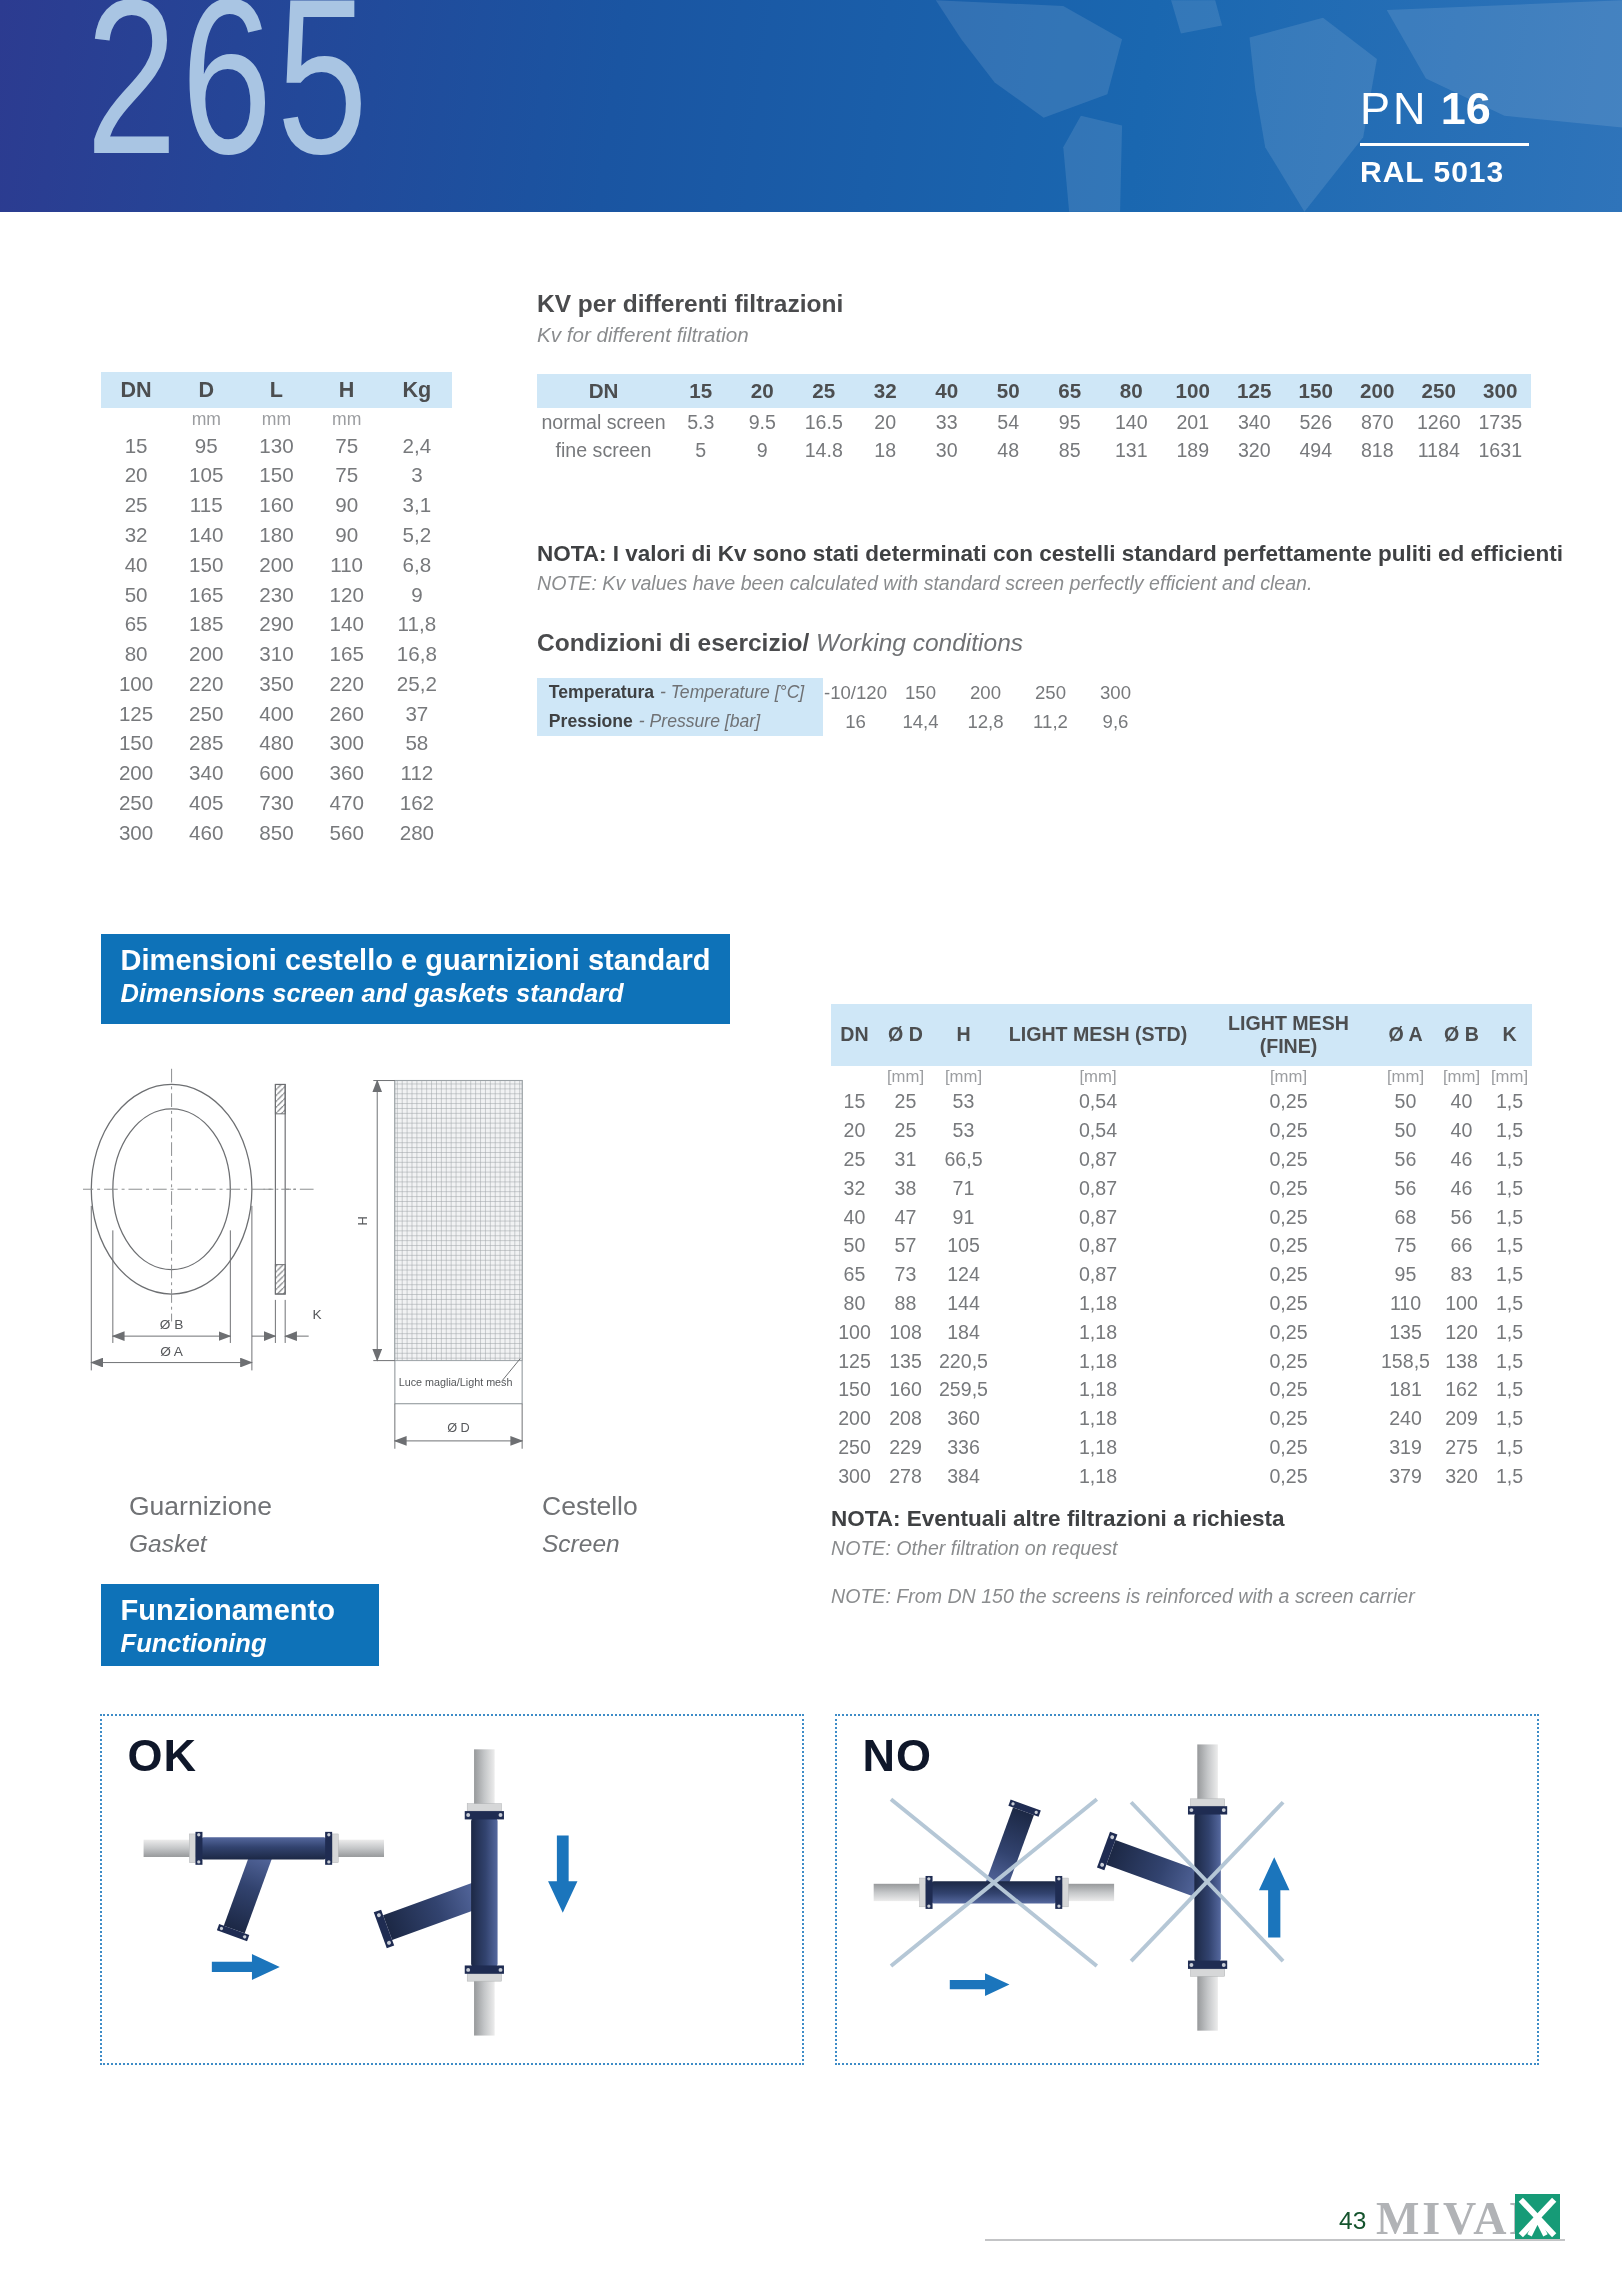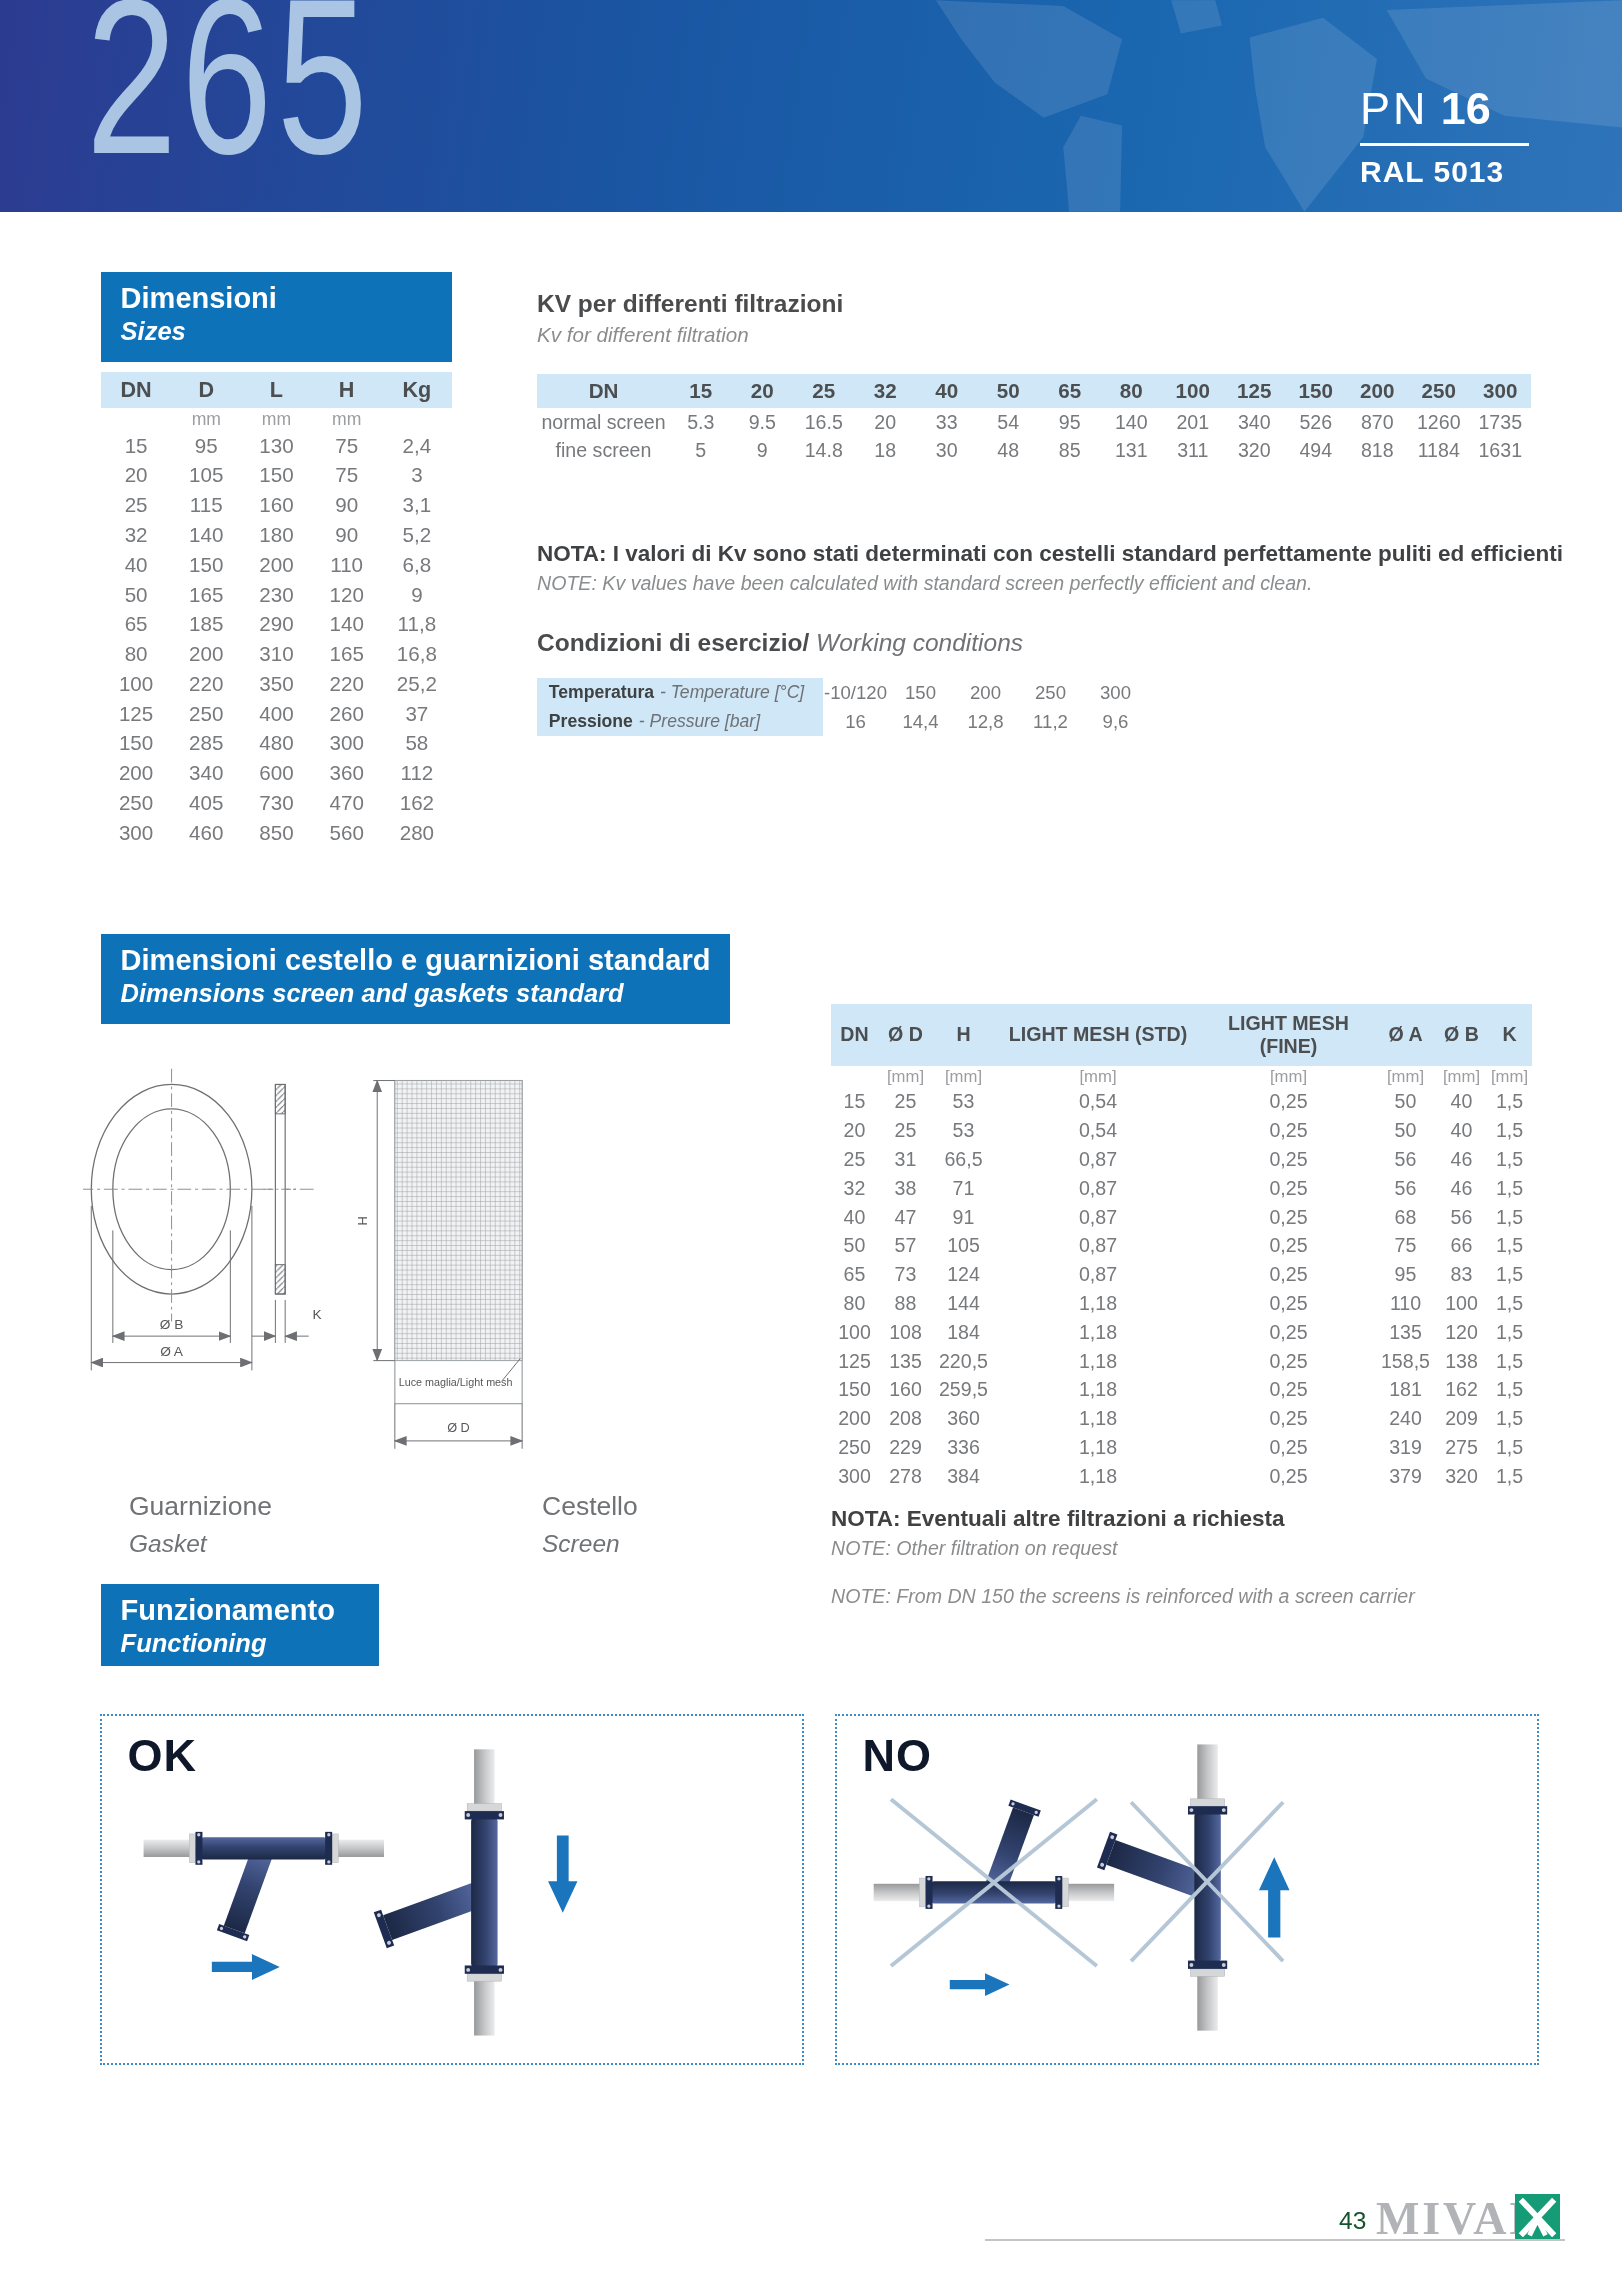--- a/index.html
+++ b/index.html
@@ -112,24 +112,20 @@
     <div class="pn-block">
       <div class="pn-line">
         <span class="pn-label">PN</span>
         <span class="pn-value">16</span>
       </div>
       <div class="pn-rule"></div>
       <div class="ral">RAL 5013</div>
     </div>
   </header>
 
-  <section class="sec-box box-dim">
-    <div class="sec-title">Dimensioni</div>
-    <div class="sec-sub">Sizes</div>
-  </section>
 
   <table class="tbl dim-tbl">
     <thead>
       <tr>
         <th>DN</th>
         <th>D</th>
         <th>L</th>
         <th>H</th>
         <th>Kg</th>
       </tr>
@@ -287,21 +283,21 @@
         <tr>
           <td>fine screen</td>
           <td>5</td>
           <td>9</td>
           <td>14.8</td>
           <td>18</td>
           <td>30</td>
           <td>48</td>
           <td>85</td>
           <td>131</td>
-          <td>311</td>
+          <td>189</td>
           <td>320</td>
           <td>494</td>
           <td>818</td>
           <td>1184</td>
           <td>1631</td>
         </tr>
       </tbody>
   </table>
 
   <div class="note note-kv">

